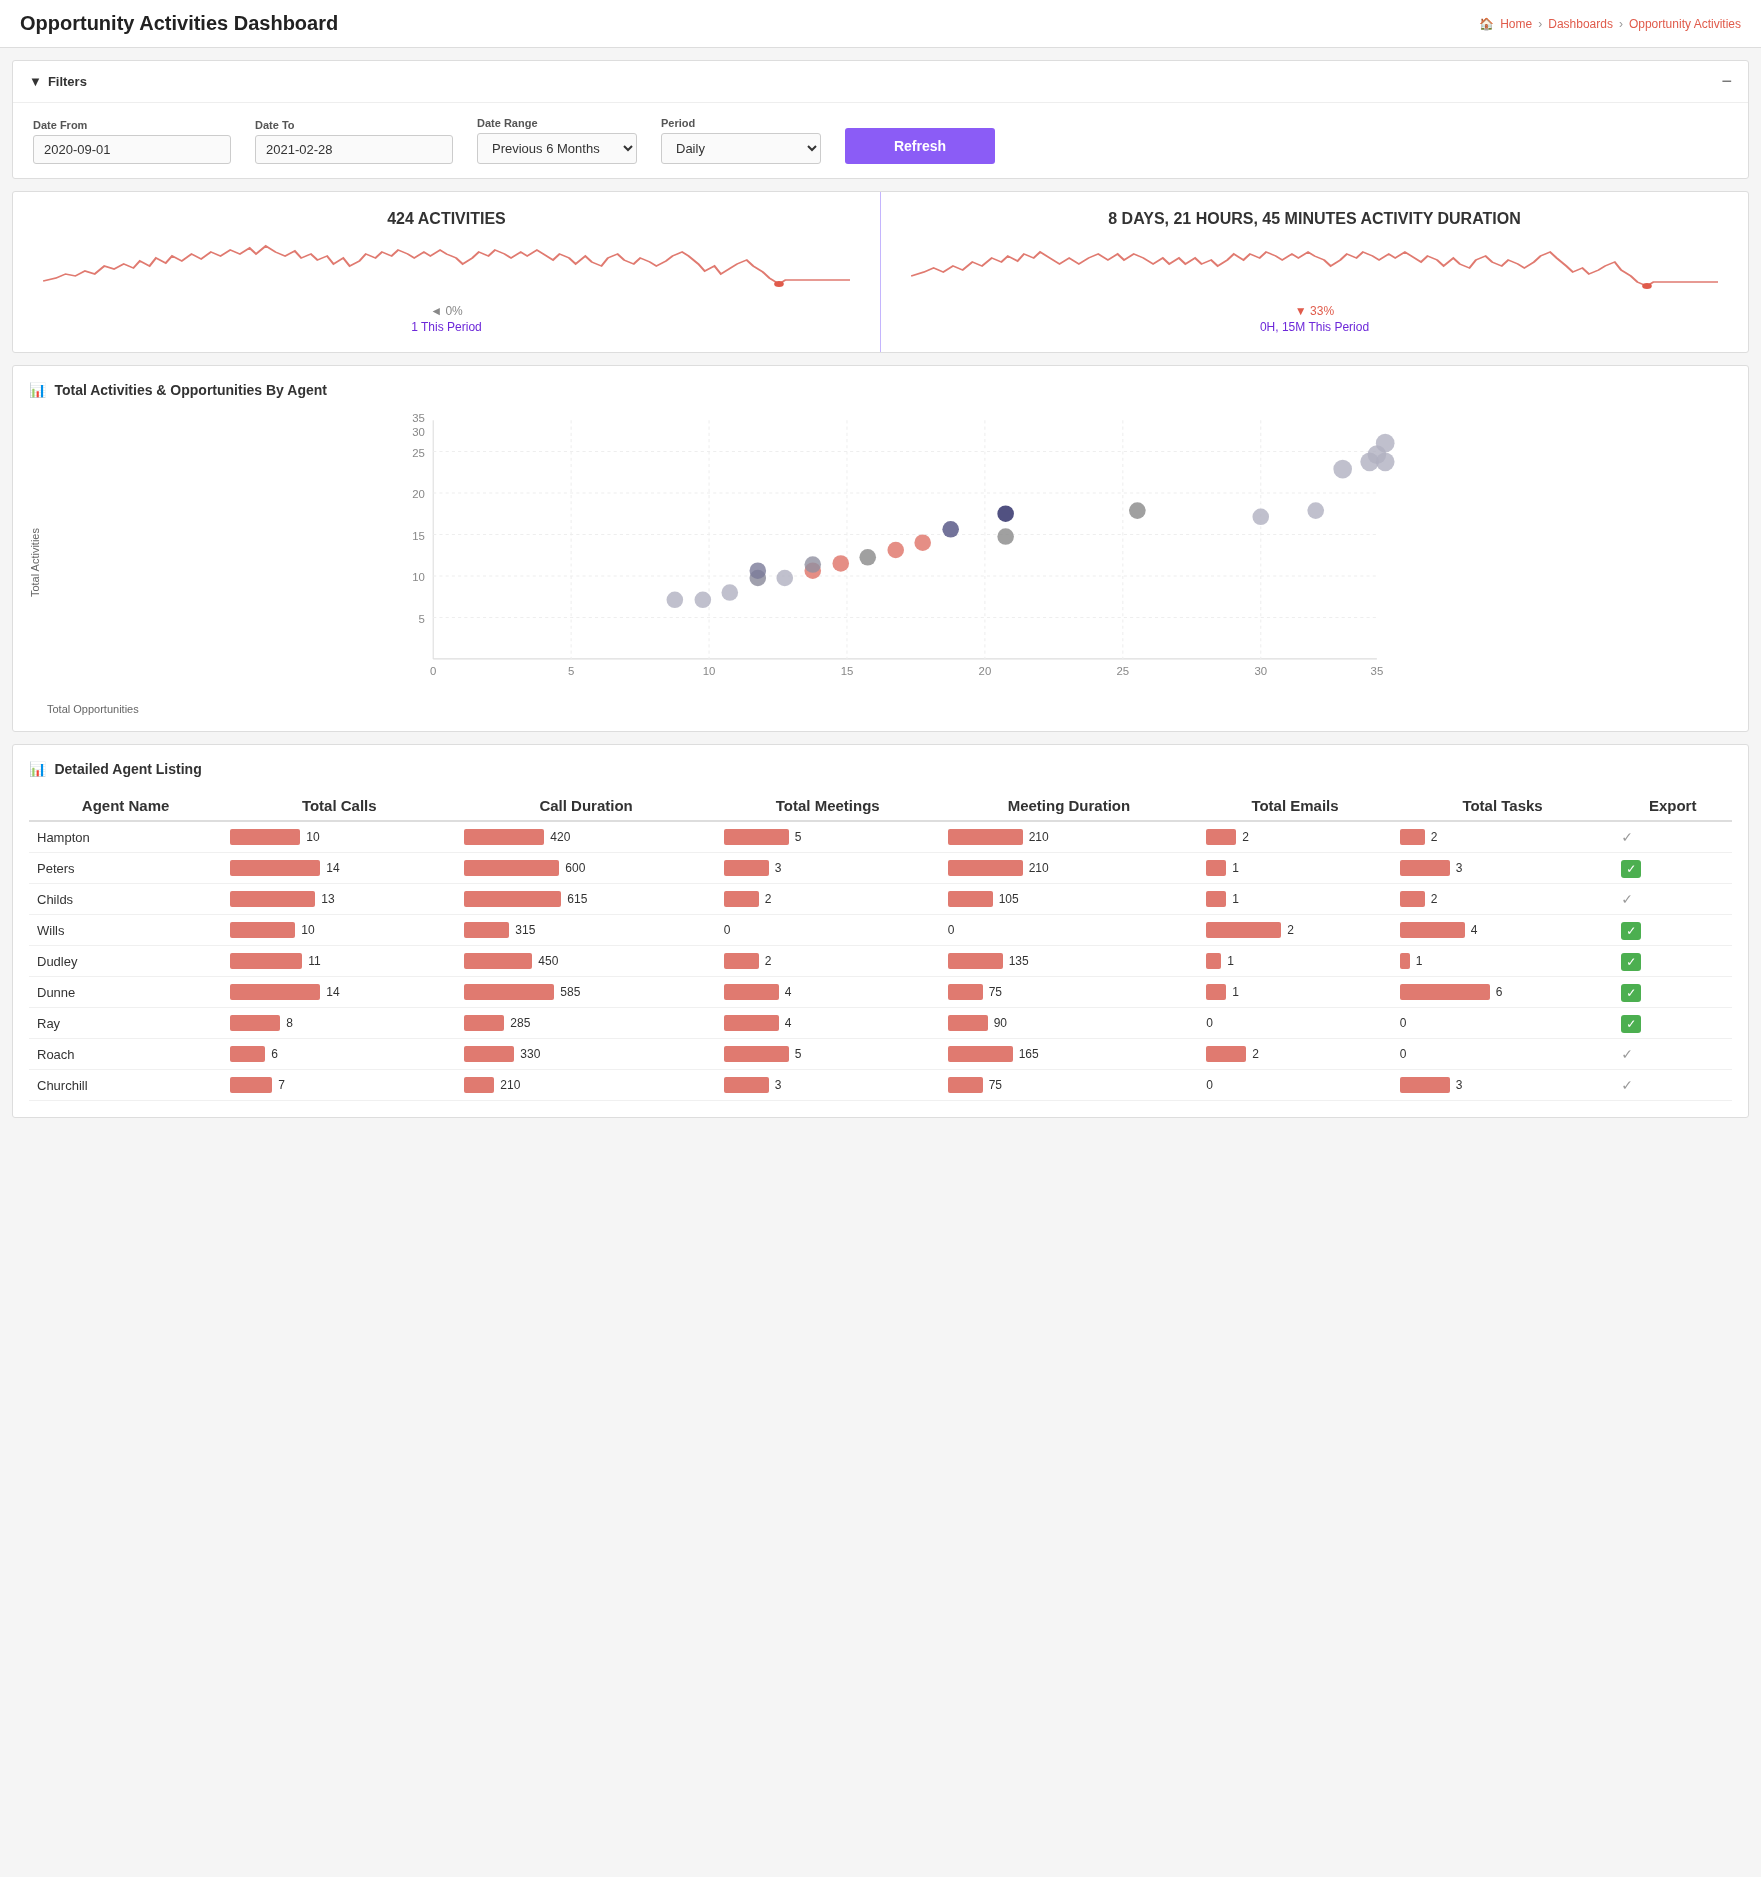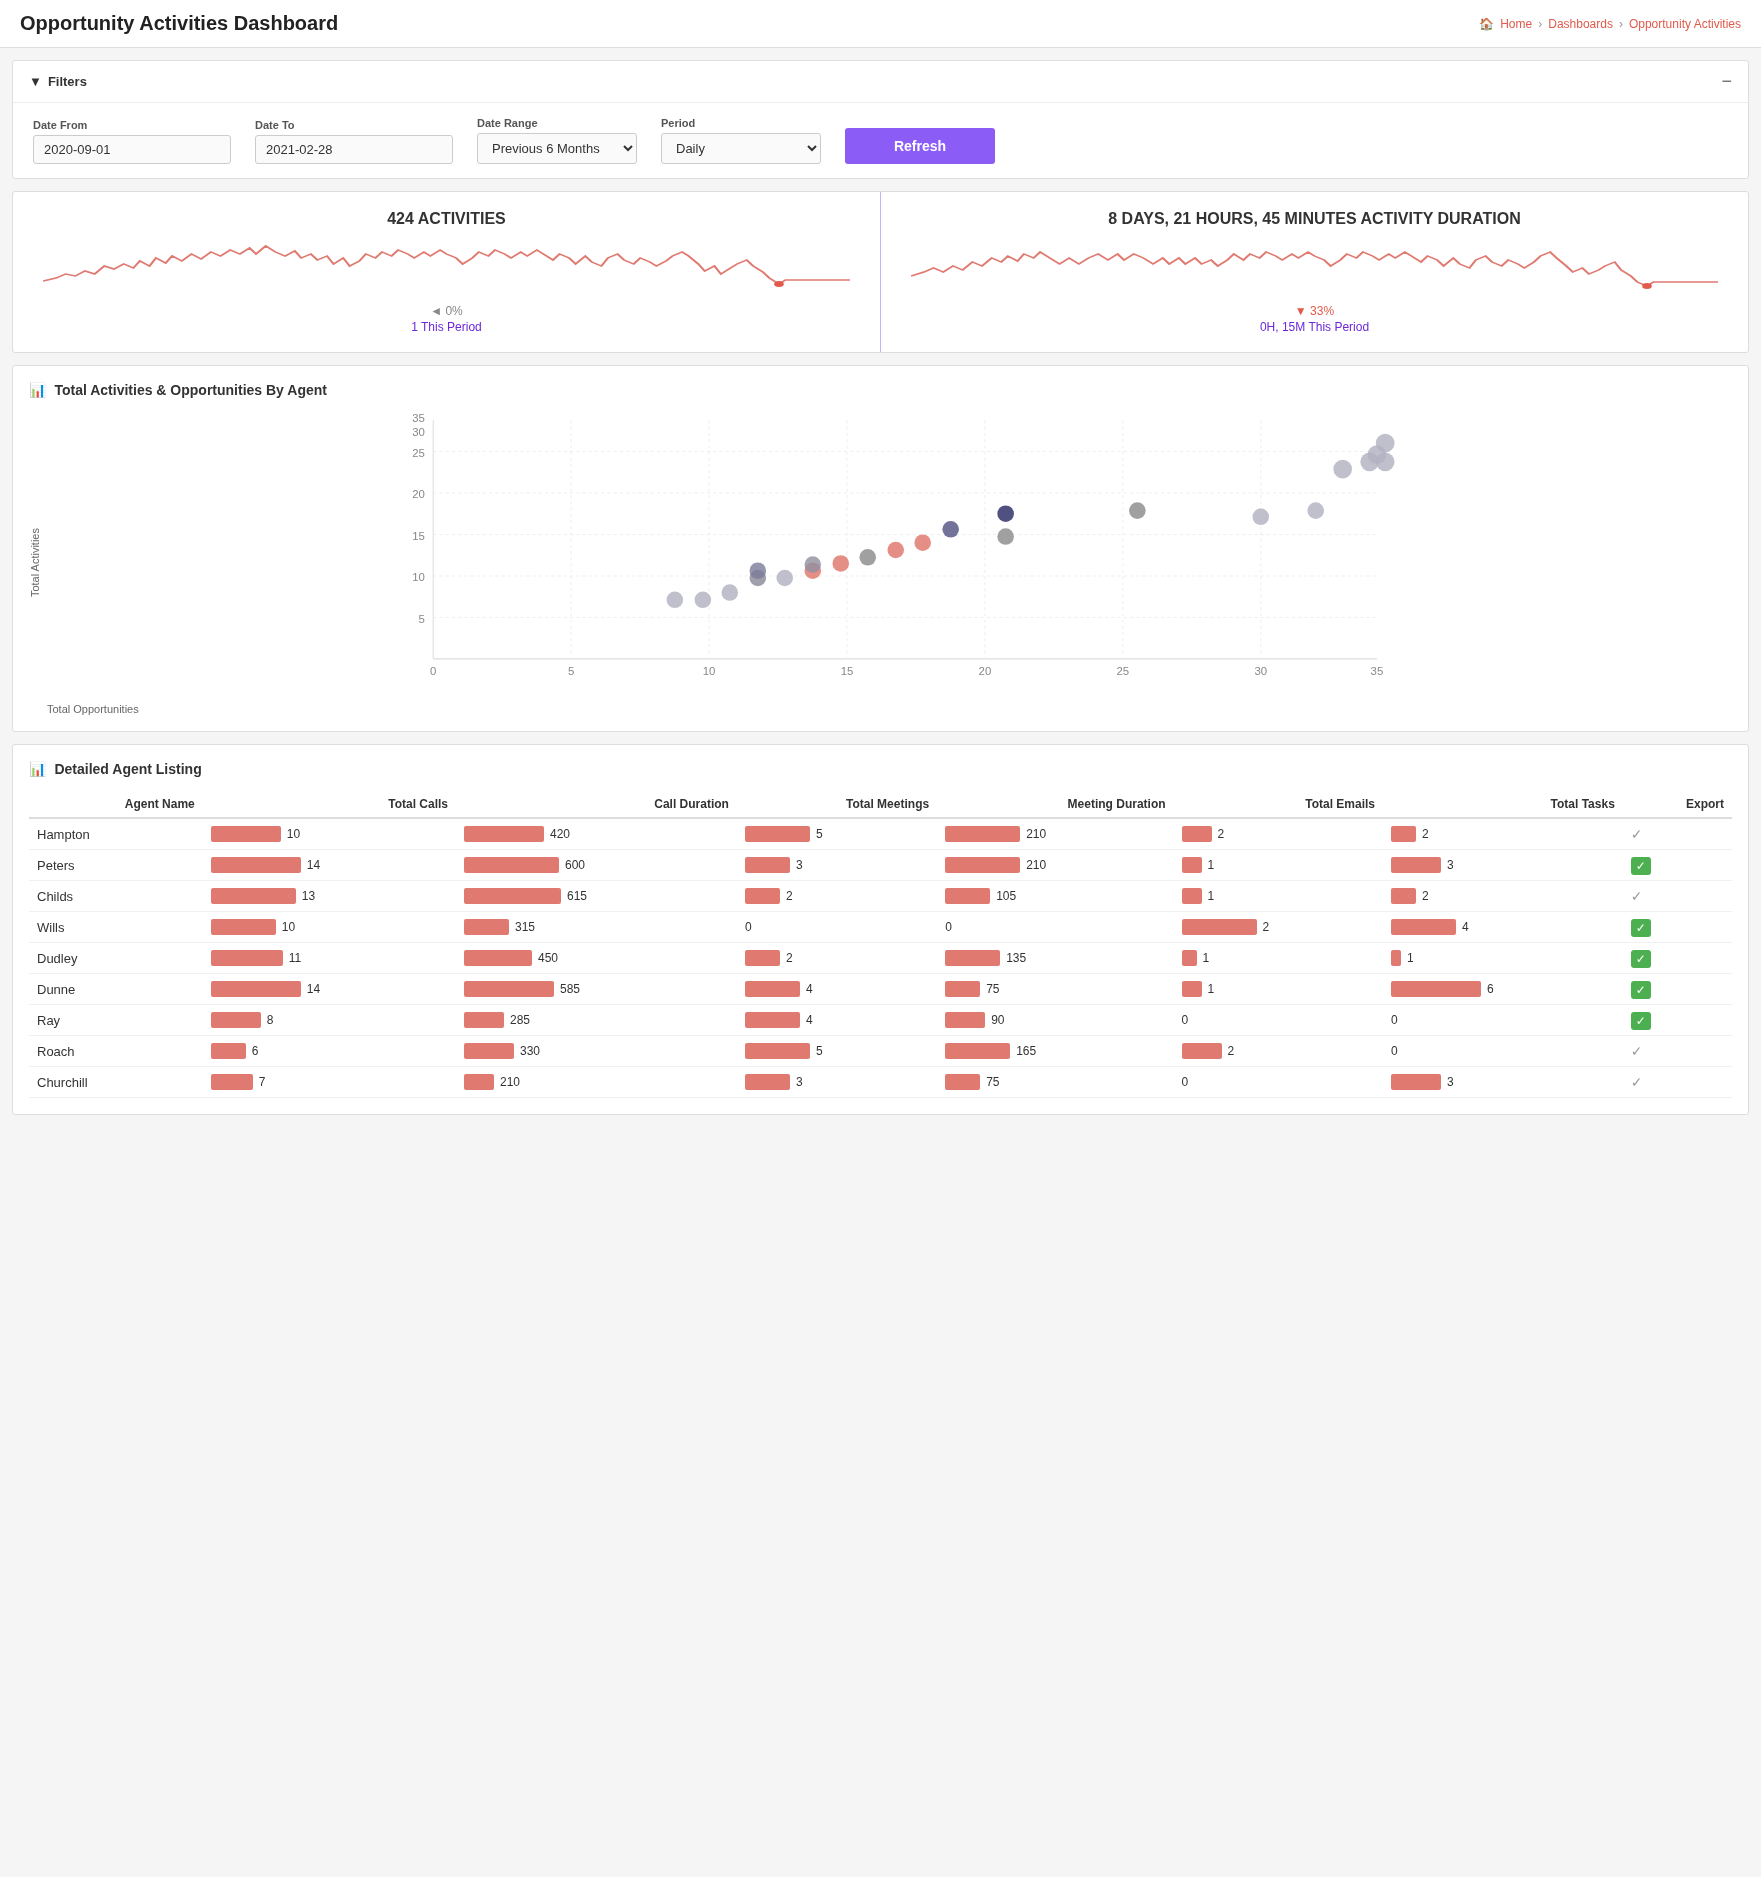--- a/index.html
+++ b/index.html
@@ -64,21 +64,21 @@
 
     .table-panel {
       background: #fff; margin: 12px; border: 1px solid #ddd; border-radius: 3px; padding: 16px;
     }
     .table-panel-title {
       display: flex; align-items: center; gap: 8px; font-weight: bold; font-size: 14px; margin-bottom: 14px;
     }
 
     table { width: 100%; border-collapse: collapse; }
     thead tr { border-bottom: 2px solid #ddd; }
-    th { text-align: right; padding: 6px 8px; font-size: 12px; font-weight: bold; color: #333; white-space: nowrap; }
+    th { text-align: center; padding: 6px 8px; font-size: 15px; font-weight: bold; color: #333; white-space: nowrap; }
     td { padding: 7px 8px; font-size: 13px; color: #333; vertical-align: middle; }
     tr { border-bottom: 1px solid #f0f0f0; }
 
     .bar-cell { display: flex; align-items: center; gap: 6px; }
     .bar { height: 16px; background: #e07a70; border-radius: 2px; display: inline-block; }
     .bar-val { font-size: 12px; color: #333; white-space: nowrap; }
 
     .export-check { color: #999; font-size: 14px; }
     .export-check-green {
       background: #4caf50; color: #fff; border-radius: 3px; padding: 2px 5px; font-size: 12px;

